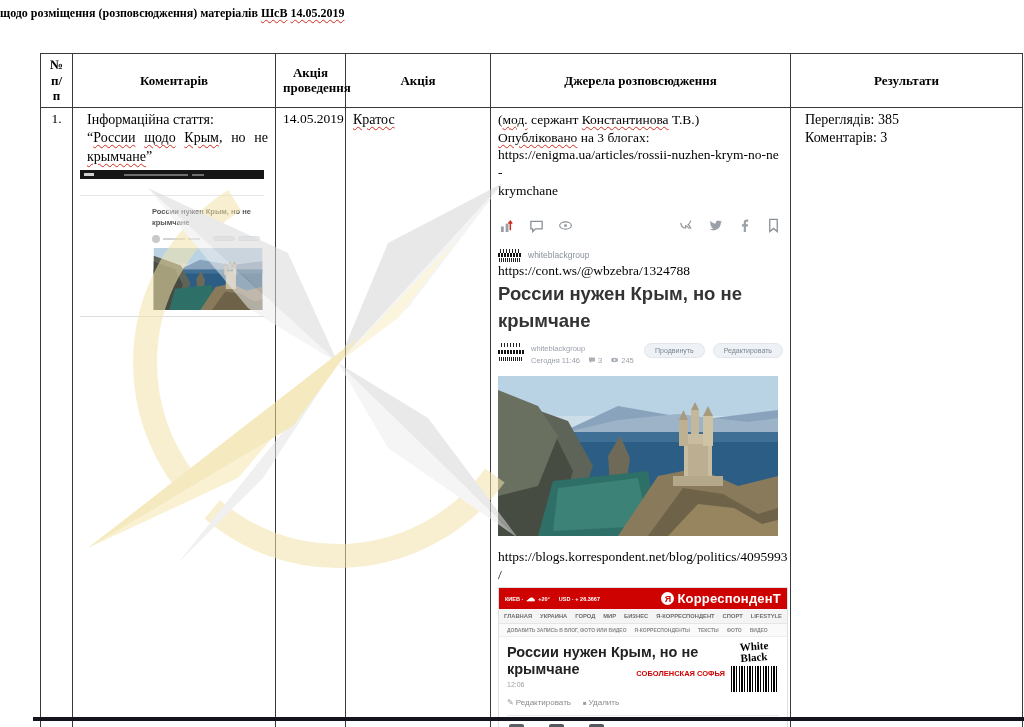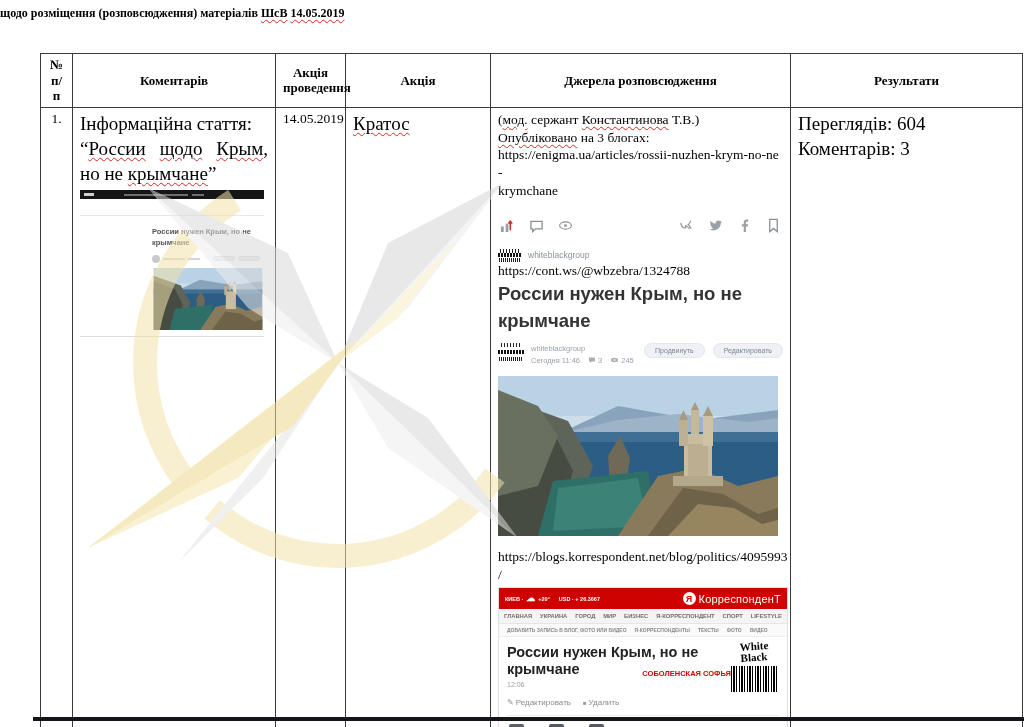--- a/index.html
+++ b/index.html
@@ -15,21 +15,21 @@
   .wavy {
     text-decoration-line:underline; text-decoration-style:wavy;
     text-decoration-color:#d42a1e; text-decoration-thickness:1px; text-underline-offset:2px;
   }
   
   table.report { position:absolute; left:40px; top:53px; width:982px; border-collapse:collapse; table-layout:fixed; }
   table.report th, table.report td { border:1px solid #3a3a3a; vertical-align:top; padding:3px 7px; }
   table.report th { font-size:13px; font-weight:bold; text-align:center; vertical-align:middle; height:34px; line-height:1.2; }
   td.c-num { text-align:center; font-size:13.5px; }
   td.c-date { text-align:center; font-size:13.5px; }
-  .cell-text { font-size:19px; line-height:1.32; }
+  .cell-text { font-size:14px; line-height:1.32;margin-left:7px; }
   .just { text-align:justify; }
   tr.r1 > td { height:568px; overflow:hidden; }
   
   .sans { font-family:"Liberation Sans", sans-serif; }
   .src-serif { font-size:13.5px; line-height:1.32; word-break:break-all; }
   .enigma-stats { display:flex; align-items:center; gap:14px; margin:12px 0 10px 0; padding:6px 2px; }
   .enigma-stats .spacer { flex:1; }
   .icon16 { width:15px; height:15px; display:inline-block; }
   .mini-account { display:flex; align-items:center; gap:6px; margin-top:6px; }
   .wb-scribble { width:24px; height:13px;
@@ -51,30 +51,30 @@
   .photo-frame { width:280px; height:160px; margin-top:2px; }
   .korr-url { font-size:13.5px; margin:8px 0 4px 0; line-height:1.3; }
   .korr { width:290px; border:1px solid #e0e0e0; background:#fff; }
   .korr-red { height:21px; background:#cf0202; display:flex; align-items:center; padding:0 6px; color:#fff; }
   .korr-red .wx { font-size:5.5px; display:flex; align-items:center; gap:3px; font-family:"Liberation Sans",sans-serif; font-weight:bold;}
   .korr-red .cloud { font-size:9px; line-height:1; }
   .korr-logo { margin-left:auto; display:flex; align-items:center; gap:3px; }
   .korr-logo .ya { width:13px; height:13px; border-radius:50%; background:#fff; color:#cf0202;
                    font-weight:bold; font-size:9px; display:flex; align-items:center; justify-content:center;
                    font-family:"Liberation Sans",sans-serif; }
-  .korr-logo .lg { font-family:"Liberation Sans",sans-serif; font-weight:normal; font-size:11px; letter-spacing:.2px; }
+  .korr-logo .lg { font-family:"Liberation Sans",sans-serif; font-weight:bold; font-size:13px; letter-spacing:.2px; }
   .korr-nav { display:flex; justify-content:space-between; align-items:center; background:#f4f4f4;
               border-bottom:1px solid #e6e6e6; padding:4px 5px; }
   .korr-nav span { font-size:5.8px; color:#6d6d6d; font-weight:bold; font-family:"Liberation Sans",sans-serif; white-space:nowrap; }
   .korr-subnav { display:flex; gap:8px; background:#fafafa; border-bottom:1px solid #eee; padding:3px 8px; }
   .korr-subnav span { font-size:5px; color:#8a8a8a; font-weight:bold; font-family:"Liberation Sans",sans-serif; white-space:nowrap; }
   .korr-body { position:relative; padding:7px 8px 6px 8px; }
   .korr-headline { font-size:14.5px; font-weight:bold; color:#222; font-family:"Liberation Sans",sans-serif; line-height:1.15; width:235px; }
   .korr-time { font-size:7px; color:#a0a0a0; margin-top:4px; font-family:"Liberation Sans",sans-serif; }
-  .korr-author { position:absolute; right:56px; top:32px; font-size:7.5px; font-weight:bold; color:#cf0202;
+  .korr-author { position:absolute; right:62px; top:32px; font-size:7.5px; font-weight:bold; color:#cf0202;
                  font-family:"Liberation Sans",sans-serif; }
   .korr-editrow { margin-top:10px; display:flex; gap:12px; font-size:8px; color:#8b8b8b;
                   font-family:"Liberation Sans",sans-serif; align-items:center; }
   .korr-editrow .gl { font-size:8px; color:#9a9a9a; margin-right:2px; }
   .korr-share { border-top:1px solid #ececec; margin-top:8px; padding:8px 2px 2px 2px; display:flex; align-items:center; gap:4px; }
   .share-sq { width:15px; height:15px; border-radius:2px; display:flex; align-items:center; justify-content:center; }
   .share-sq.fb { background:#5b5f66; } .share-sq.tw { background:#55585e; } .share-sq.gp { background:#55585e; }
   .share-cnt { font-size:6px; color:#9a9a9a; border:1px solid #e3e3e3; padding:1px 3px; margin-right:6px; background:#fff; }
   .glyph-f::before { content:"f"; color:#fff; font-weight:bold; font-size:10px; font-family:"Liberation Serif",serif; }
   .glyph-gp::before { content:"g+"; color:#fff; font-weight:bold; font-size:8px; font-family:"Liberation Sans",sans-serif; }
@@ -351,21 +351,21 @@
               <span class="share-cnt">0</span>
               <span class="share-sq gp glyph-gp"></span>
               <span class="share-cnt">0</span>
 
             </div>
           </div>
         </div>
       </td>
 
       <td>
-        <div class="cell-text">Переглядів: 604</div>
+        <div class="cell-text">Переглядів: 385</div>
         <div class="cell-text">Коментарів: 3</div>
       </td>
     </tr>
 
   </tbody>
     </table>
 
   <svg class="watermark" width="470" height="430" viewBox="0 0 470 430">
 
     <circle cx="280" cy="215" r="193" fill="none" stroke="#f3e3ab" stroke-width="24" stroke-dasharray="0 120 320 40 320 413"></circle>

